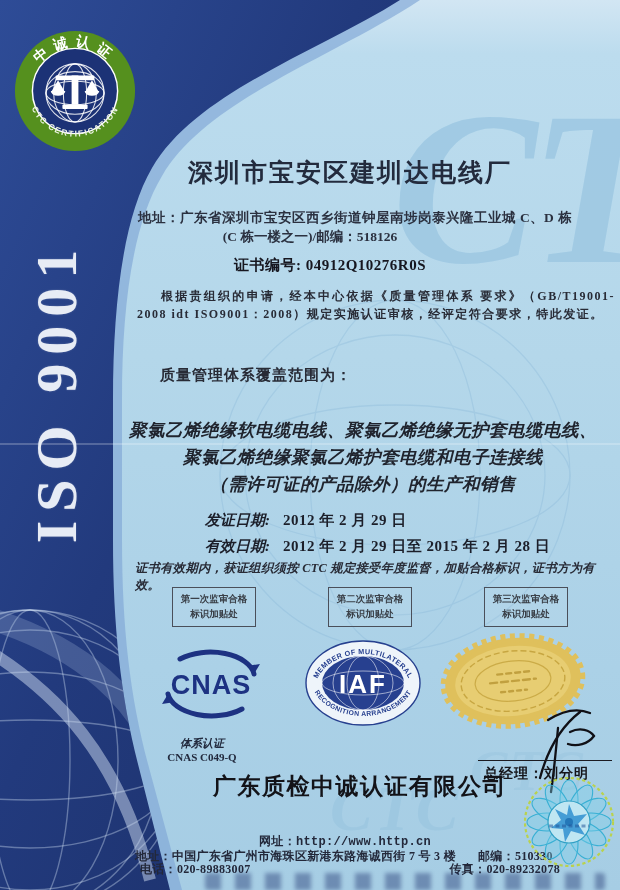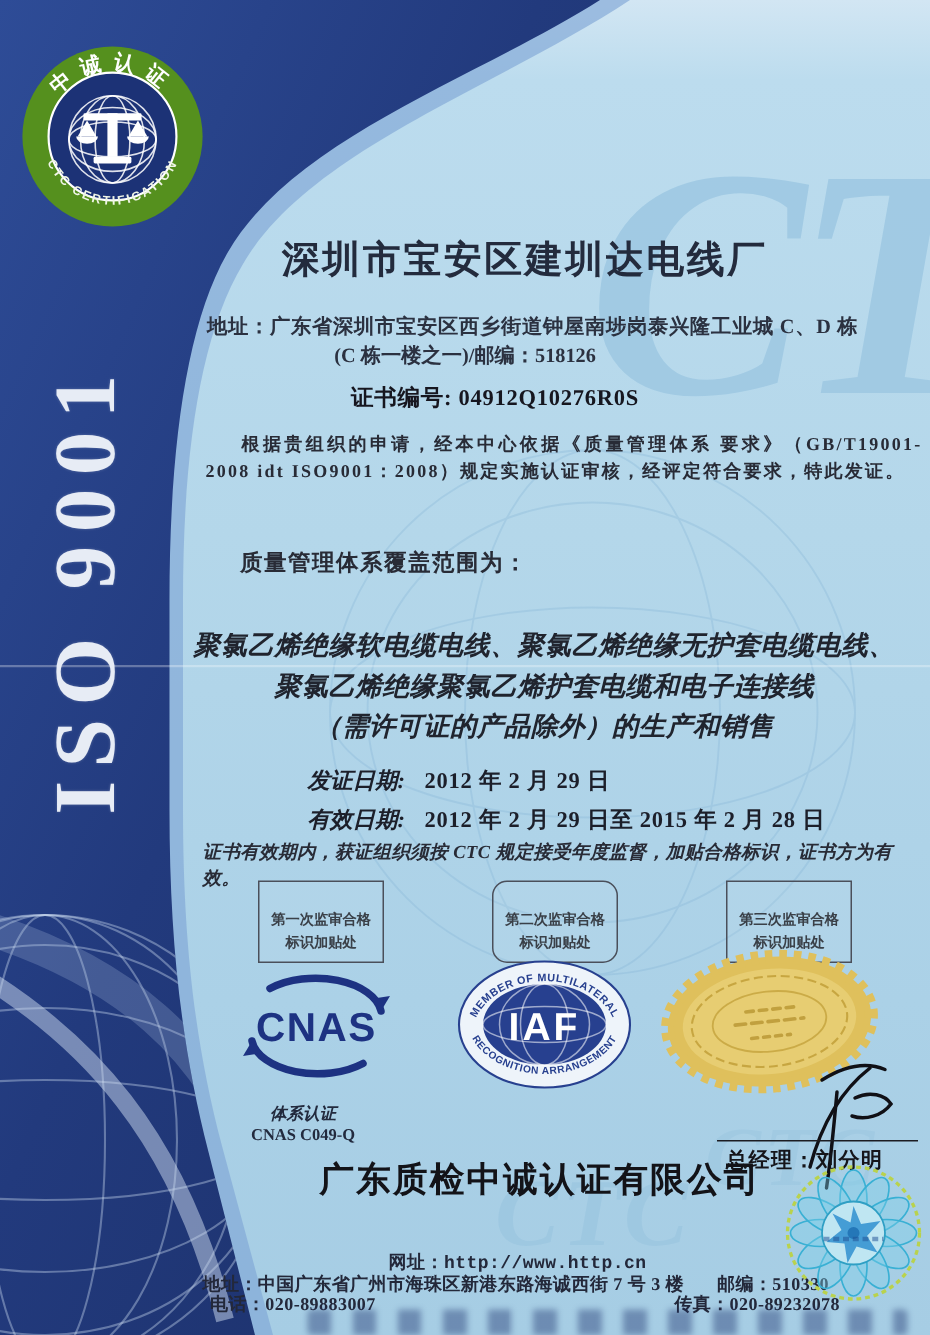--- a/index.html
+++ b/index.html
@@ -50,24 +50,24 @@
   .dates{left:205px; top:511px; font-size:15px; color:#1c1f2a;}
   .date-row{display:flex; margin-bottom:7px;}
   .date-label{width:78px; font-weight:600; font-style:italic;}
   .date-value{font-weight:700; letter-spacing:.5px;}
   .note{
     left:135px; top:560px; width:484px; font-size:12.3px; font-weight:600;
     color:#282b36; font-style:italic; letter-spacing:.3px;
   }
   .stickbox{
     top:587px; width:82px; height:34px; border:1px solid #4a4f5a;
-    text-align:center; font-size:9.5px; line-height:15px; padding-top:19px;
+    text-align:center; font-size:9.5px; line-height:15px; padding-top:4px;
     color:#3a4048; font-weight:600; background:rgba(255,255,255,.06);
   }
-  .b1{left:172px;} .b2{left:328px;border-radius:10px;} .b3{left:484px;}
+  .b1{left:172px;} .b2{left:328px;} .b3{left:484px;}
 
   .cnas-scheme{left:150px; top:736px; width:104px; text-align:center; font-size:11px; color:#222a3e; line-height:14px; font-weight:600;}
   .cnas-scheme .l1{font-style:italic;}
 
   .gm-line{left:478px; top:760px; width:134px; border-top:1.6px solid #1c1c22;}
   .gm-text{left:484px; top:765px; font-size:14px; color:#15151a; font-weight:600; letter-spacing:1px;}
   .issuer-company{
     left:180px; top:771px; width:360px; text-align:center;
     font-size:23px; font-weight:700; letter-spacing:1.5px; color:#131318;
     font-family:"Liberation Sans","DejaVu Sans",sans-serif;

